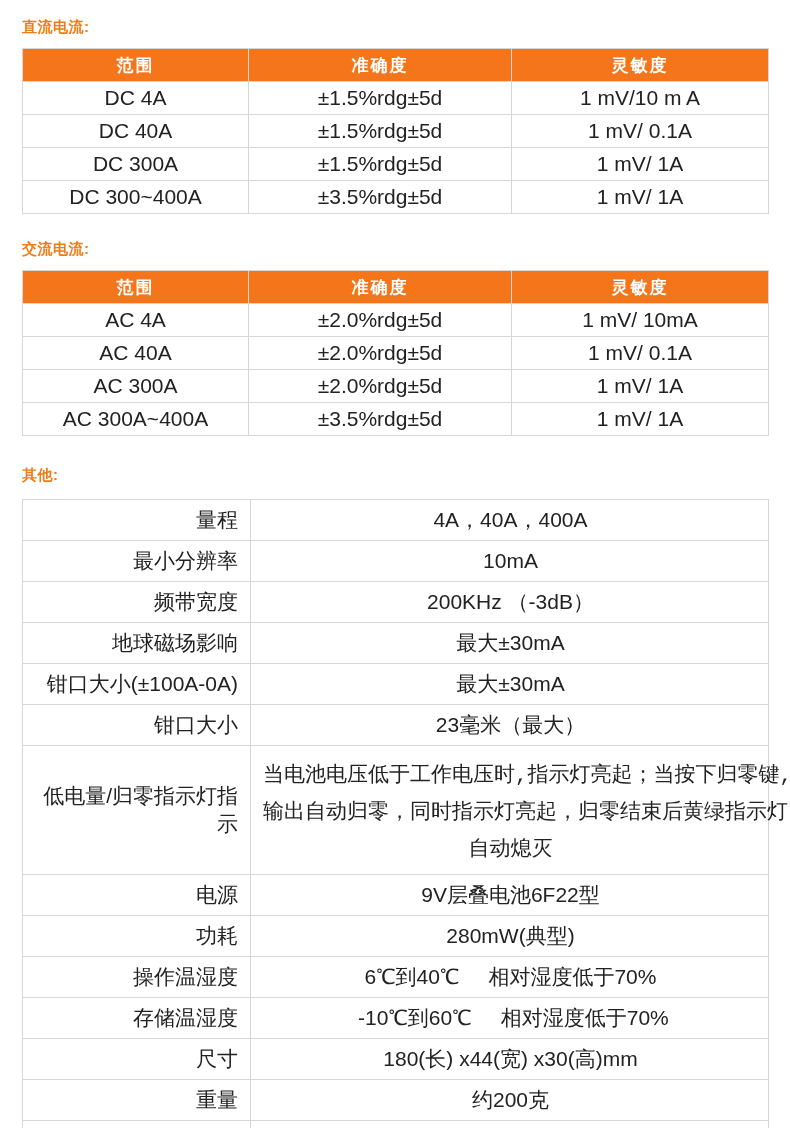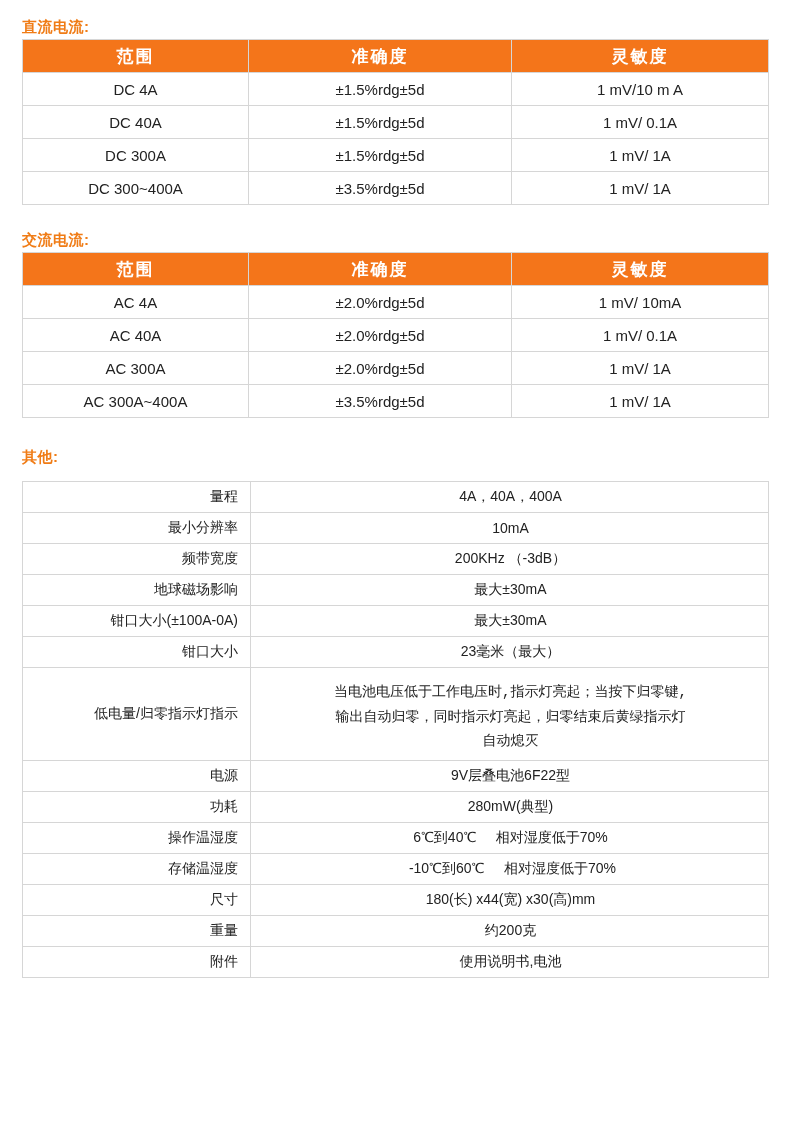--- a/index.html
+++ b/index.html
@@ -32,56 +32,56 @@
     letter-spacing: 0.5px;
     margin: 0;
   }
   .sec1-title { padding-top: 18px; }
   .sec2-title { padding-top: 26px; }
   .sec3-title { padding-top: 30px; }
 
   table.spec {
     border-collapse: collapse;
     width: 746px;
-    margin-top: 2px;
+    margin-top: 11px;
     table-layout: fixed;
   }
   table.spec th {
     background: #F4751A;
     color: #ffffff;
     font-size: 17px;
     font-weight: bold;
     height: 30px;
     border: 1px solid #d6d6d6;
     text-align: center;
     letter-spacing: 2px;
   }
   table.spec td {
     border: 1px solid #d6d6d6;
     height: 30px;
     text-align: center;
-    font-size: 15px;
+    font-size: 21px;
     color: #222;
   }
   table.spec col.c1 { width: 226px; }
   table.spec col.c2 { width: 263px; }
   table.spec col.c3 { width: 257px; }
 
   
   table.other {
     border-collapse: collapse;
     width: 746px;
     margin-top: 14px;
     table-layout: fixed;
   }
   table.other col.k { width: 228px; }
   table.other col.v { width: 518px; }
   table.other td {
     border: 1px solid #d6d6d6;
-    font-size: 14px;
+    font-size: 21px;
     color: #222;
     padding: 6px 10px;
     height: 22px;
     box-sizing: border-box;
   }
   table.other td.k {
     text-align: right;
     padding-right: 12px;
   }
   table.other td.v {

